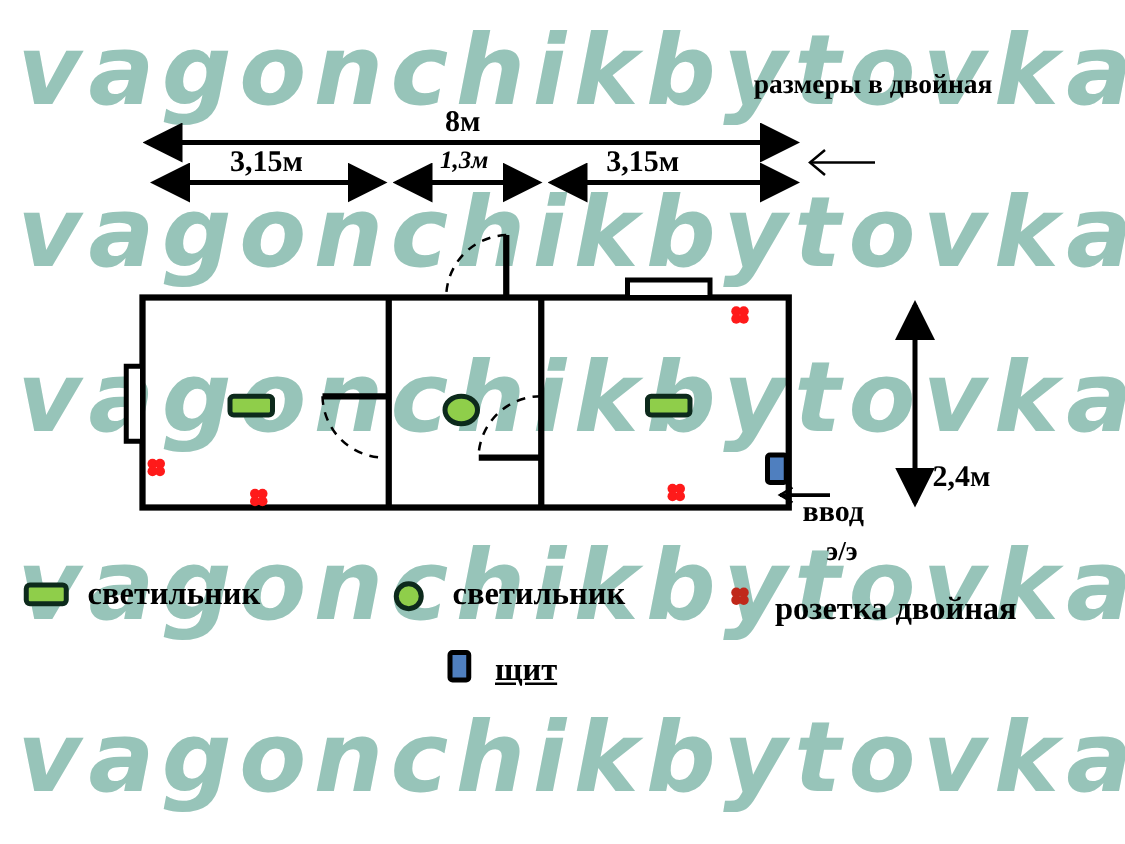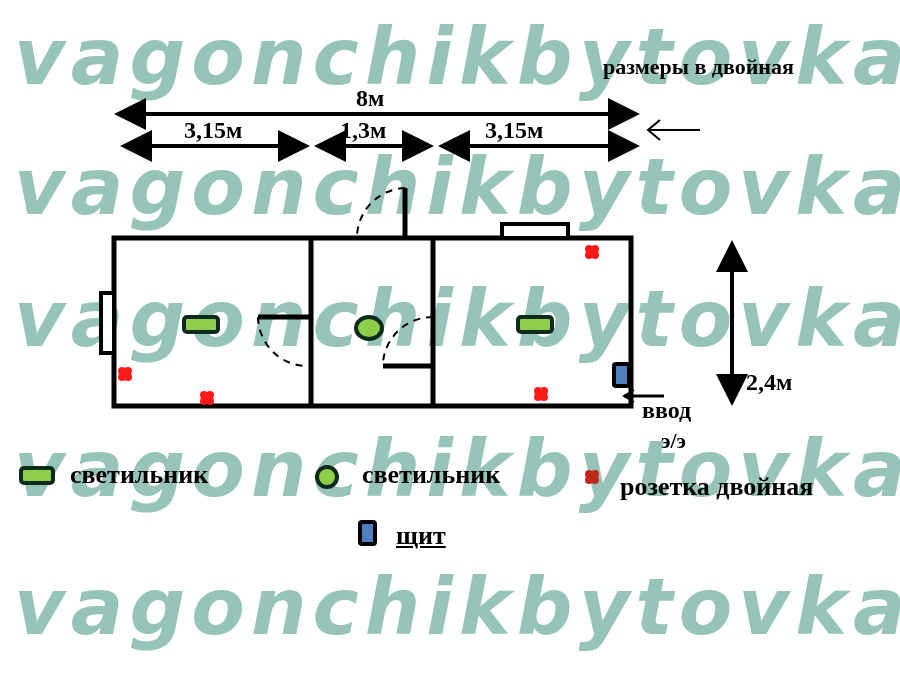--- a/index.html
+++ b/index.html
@@ -129,21 +129,21 @@
       <circle cx="595" cy="480" r="4"></circle>
   </g>
   <g>
     <rect x="360" y="522" width="15" height="22" rx="2" fill="#4f7fbf" stroke="#000" stroke-width="4"></rect>
   </g>
 </svg>
 
 <div class="lbl" style="left:603px; top:56px; font-size:22px;">размеры в двойная</div>
 <div class="lbl" style="left:356px; top:86px; font-size:24px;text-align:right;">8м</div>
 <div class="lbl" style="left:184px; top:118px; font-size:24px;">3,15м</div>
-<div class="lbl" style="left:340px; top:118px; font-size:24px;">1,3м</div>
+<div class="lbl" style="left:352px; top:118px; font-size:20px;font-style:italic;">1,3м</div>
 <div class="lbl" style="left:485px; top:118px; font-size:24px;">3,15м</div>
 <div class="lbl" style="left:746px; top:327px; font-size:24px;margin-top:43px;">2,4м</div>
 <div class="lbl" style="left:642px; top:398px; font-size:24px;text-align:center;">ввод</div>
 <div class="lbl" style="left:642px; top:430px; font-size:22px;margin-left:19px;">э/э</div>
 
 <div class="lbl" style="left:70px; top:462px; font-size:26px;">светильник</div>
 <div class="lbl" style="left:362px; top:462px; font-size:26px;">светильник</div>
 <div class="lbl" style="left:620px; top:474px; font-size:26px;">розетка двойная</div>
 <div class="lbl" style="left:396px; top:523px; font-size:26px;text-decoration:underline;">щит</div>
 

